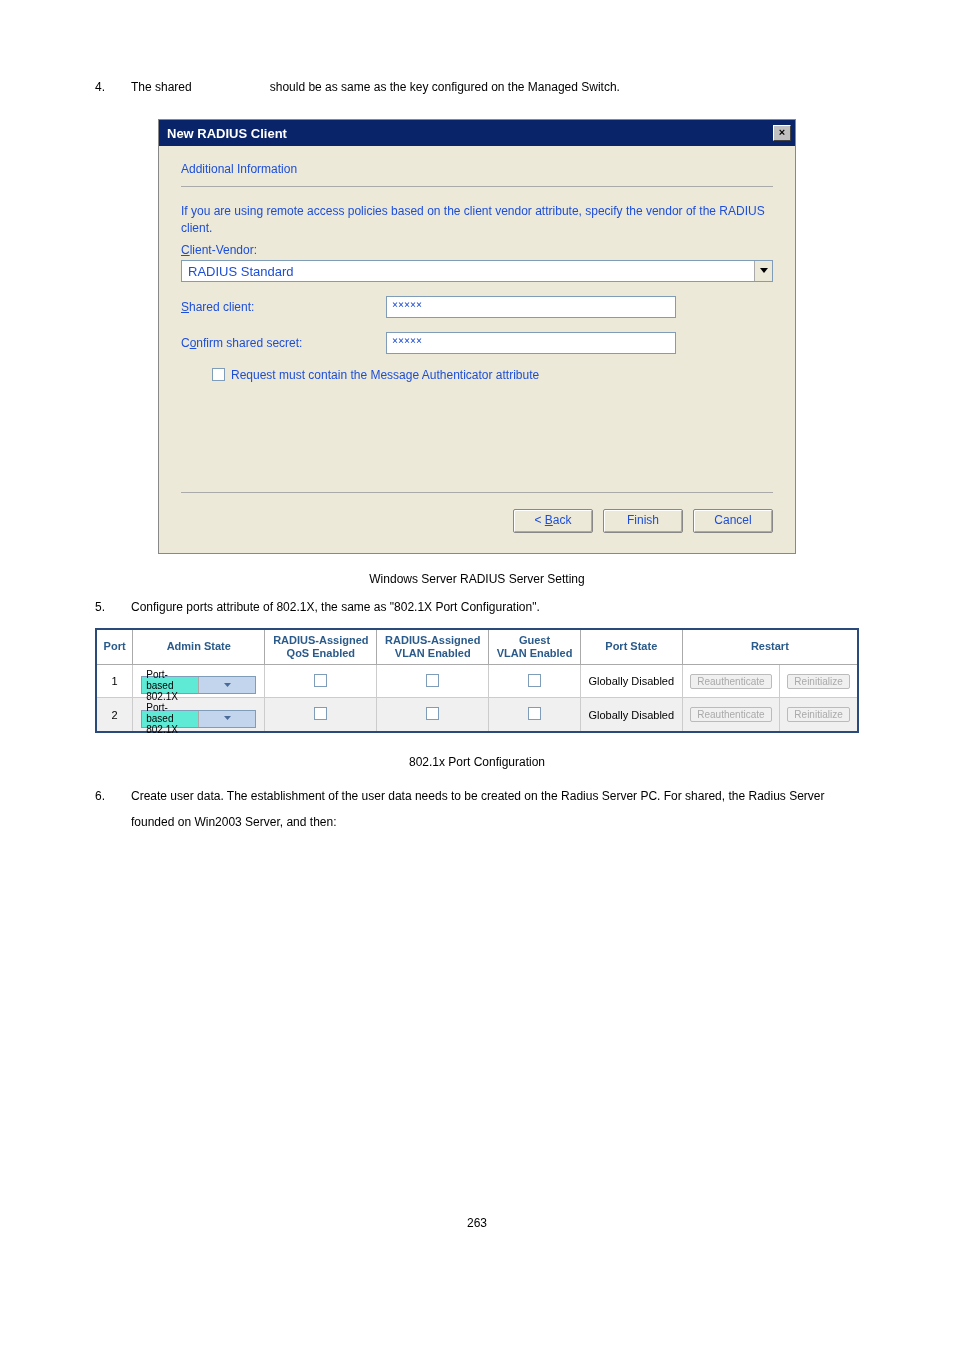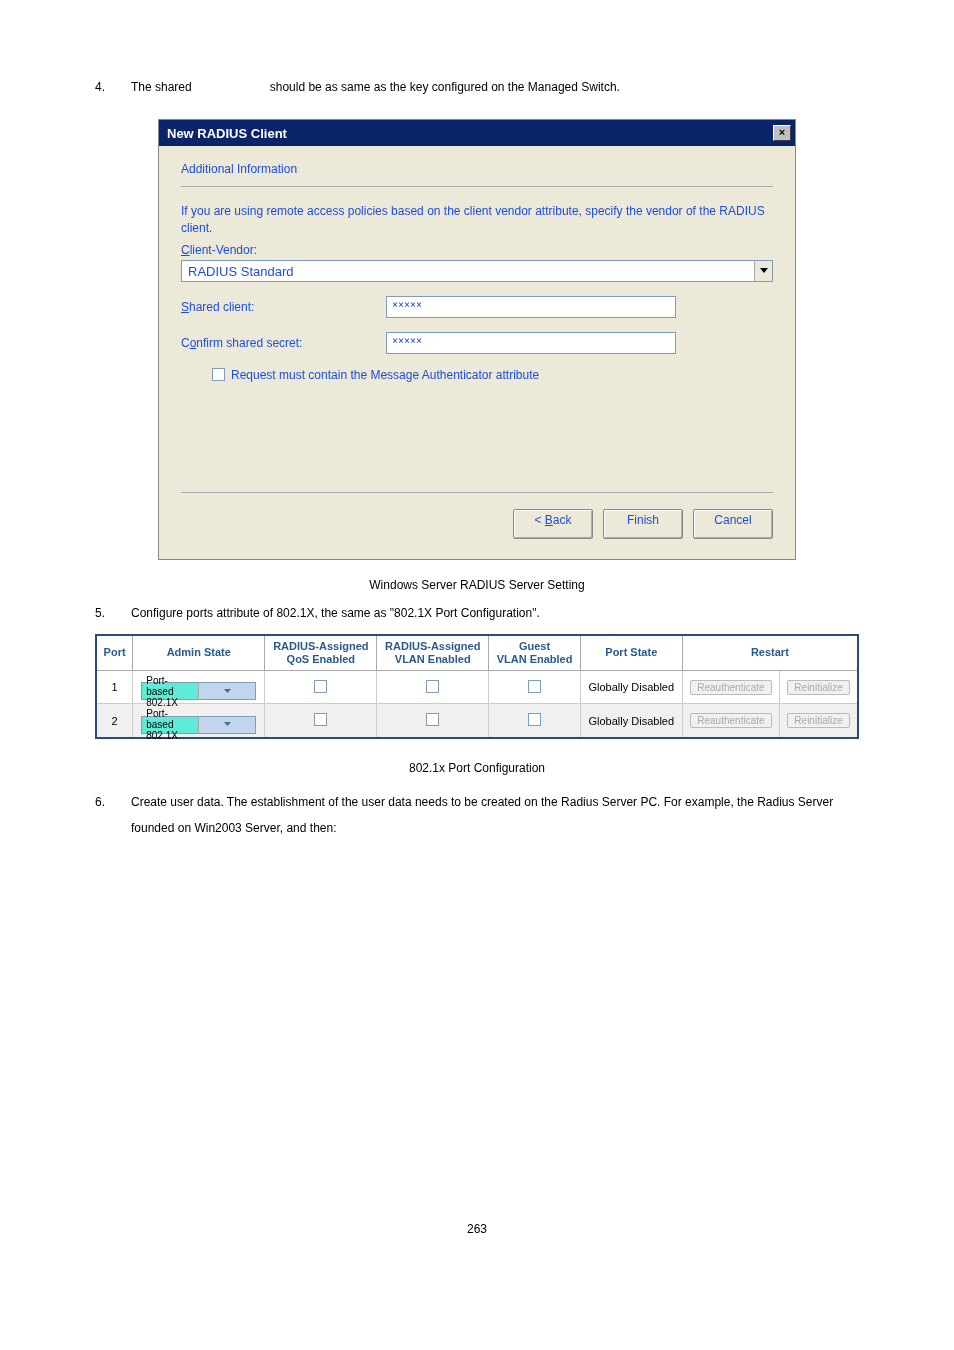--- a/index.html
+++ b/index.html
@@ -129,21 +129,21 @@
       background: #fff;
     }
     .dialog-footer {
       border-top: 1px solid #aaa;
       padding-top: 16px;
       display: flex;
       justify-content: flex-end;
       gap: 10px;
     }
     .win-btn {
-      width: 80px; height: 30px;
+      width: 80px; height: 24px;
       border: 1px solid #888;
       background: #ECE9D8;
       font-size: 12px;
       text-align: center;
       line-height: 21px;
       border-radius: 2px;
       box-shadow: inset 1px 1px 0 #fff, inset -1px -1px 0 #aaa;
     }
     .caption {
       text-align: center;
@@ -352,17 +352,17 @@
         <td><span class="tbl-btn">Reauthenticate</span></td>
         <td><span class="tbl-btn">Reinitialize</span></td>
       </tr>
     </tbody>
   </table>
 
   <div class="caption">802.1x Port Configuration</div>
 
   <div class="step6-line">
     <span class="step-num">6.</span>
-    <span class="step6-text">Create user data. The establishment of the user data needs to be created on the Radius Server PC. For example, the Radius Server founded on Win2003 Server, and then:</span>
+    <span class="step6-text">Create user data. The establishment of the user data needs to be created on the Radius Server PC. For shared, the Radius Server founded on Win2003 Server, and then:</span>
   </div>
 
   <div class="page-num">263</div>
 </div>
 
 </body></html>

